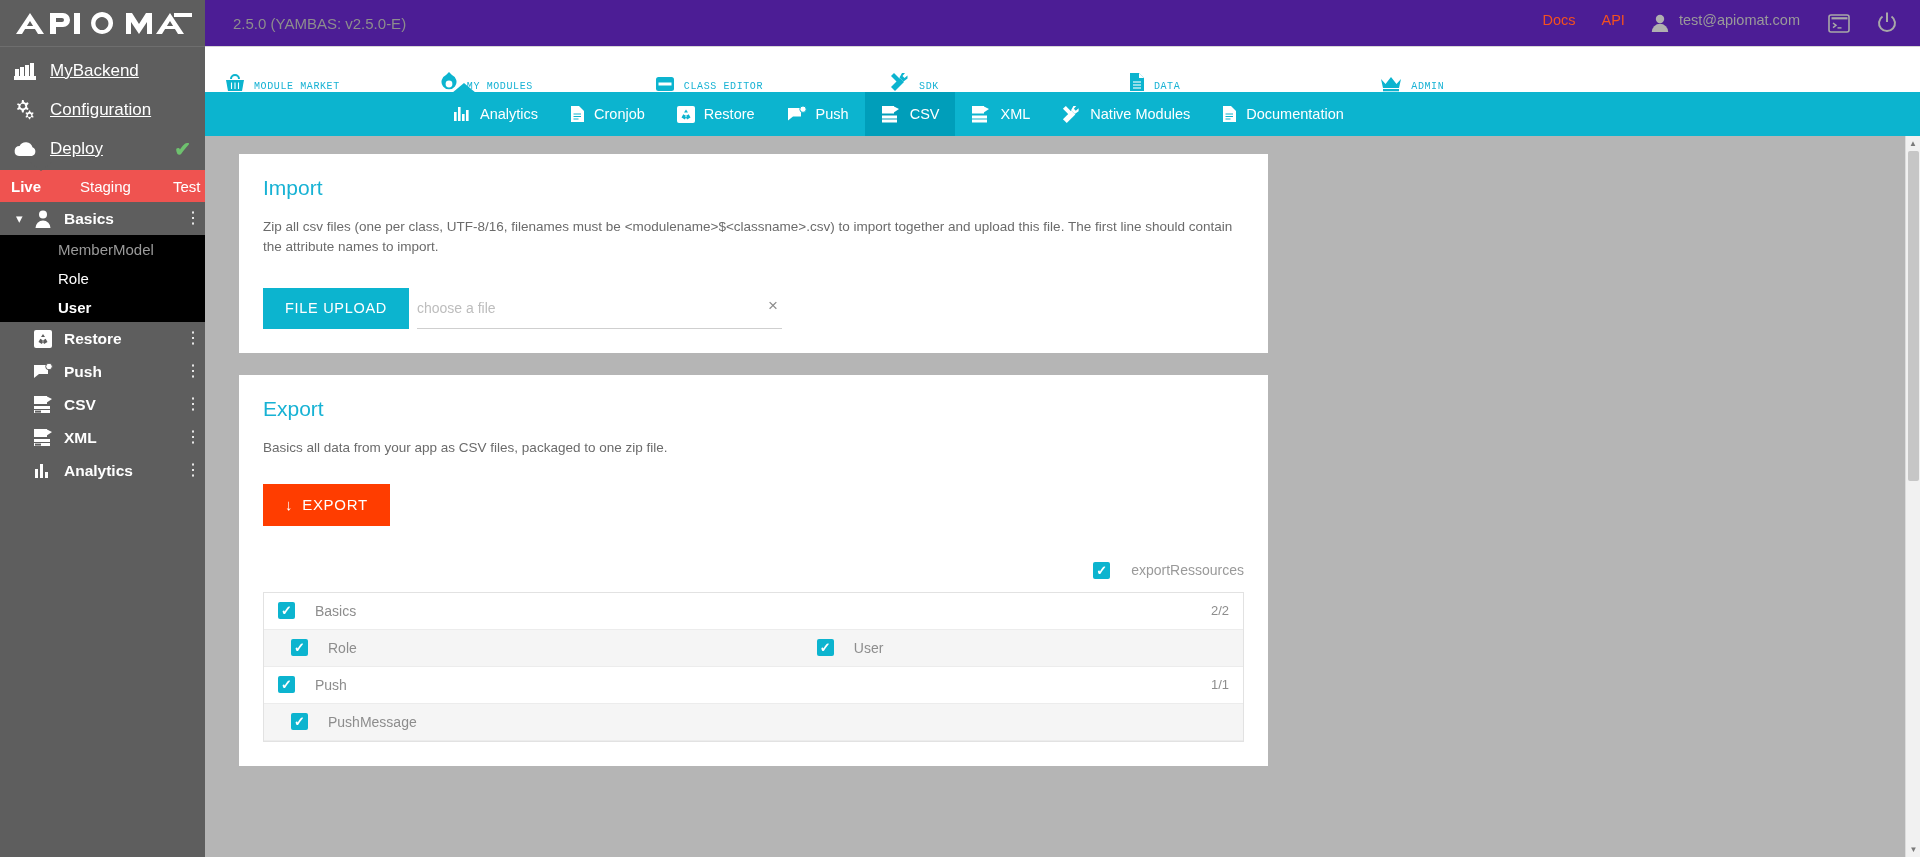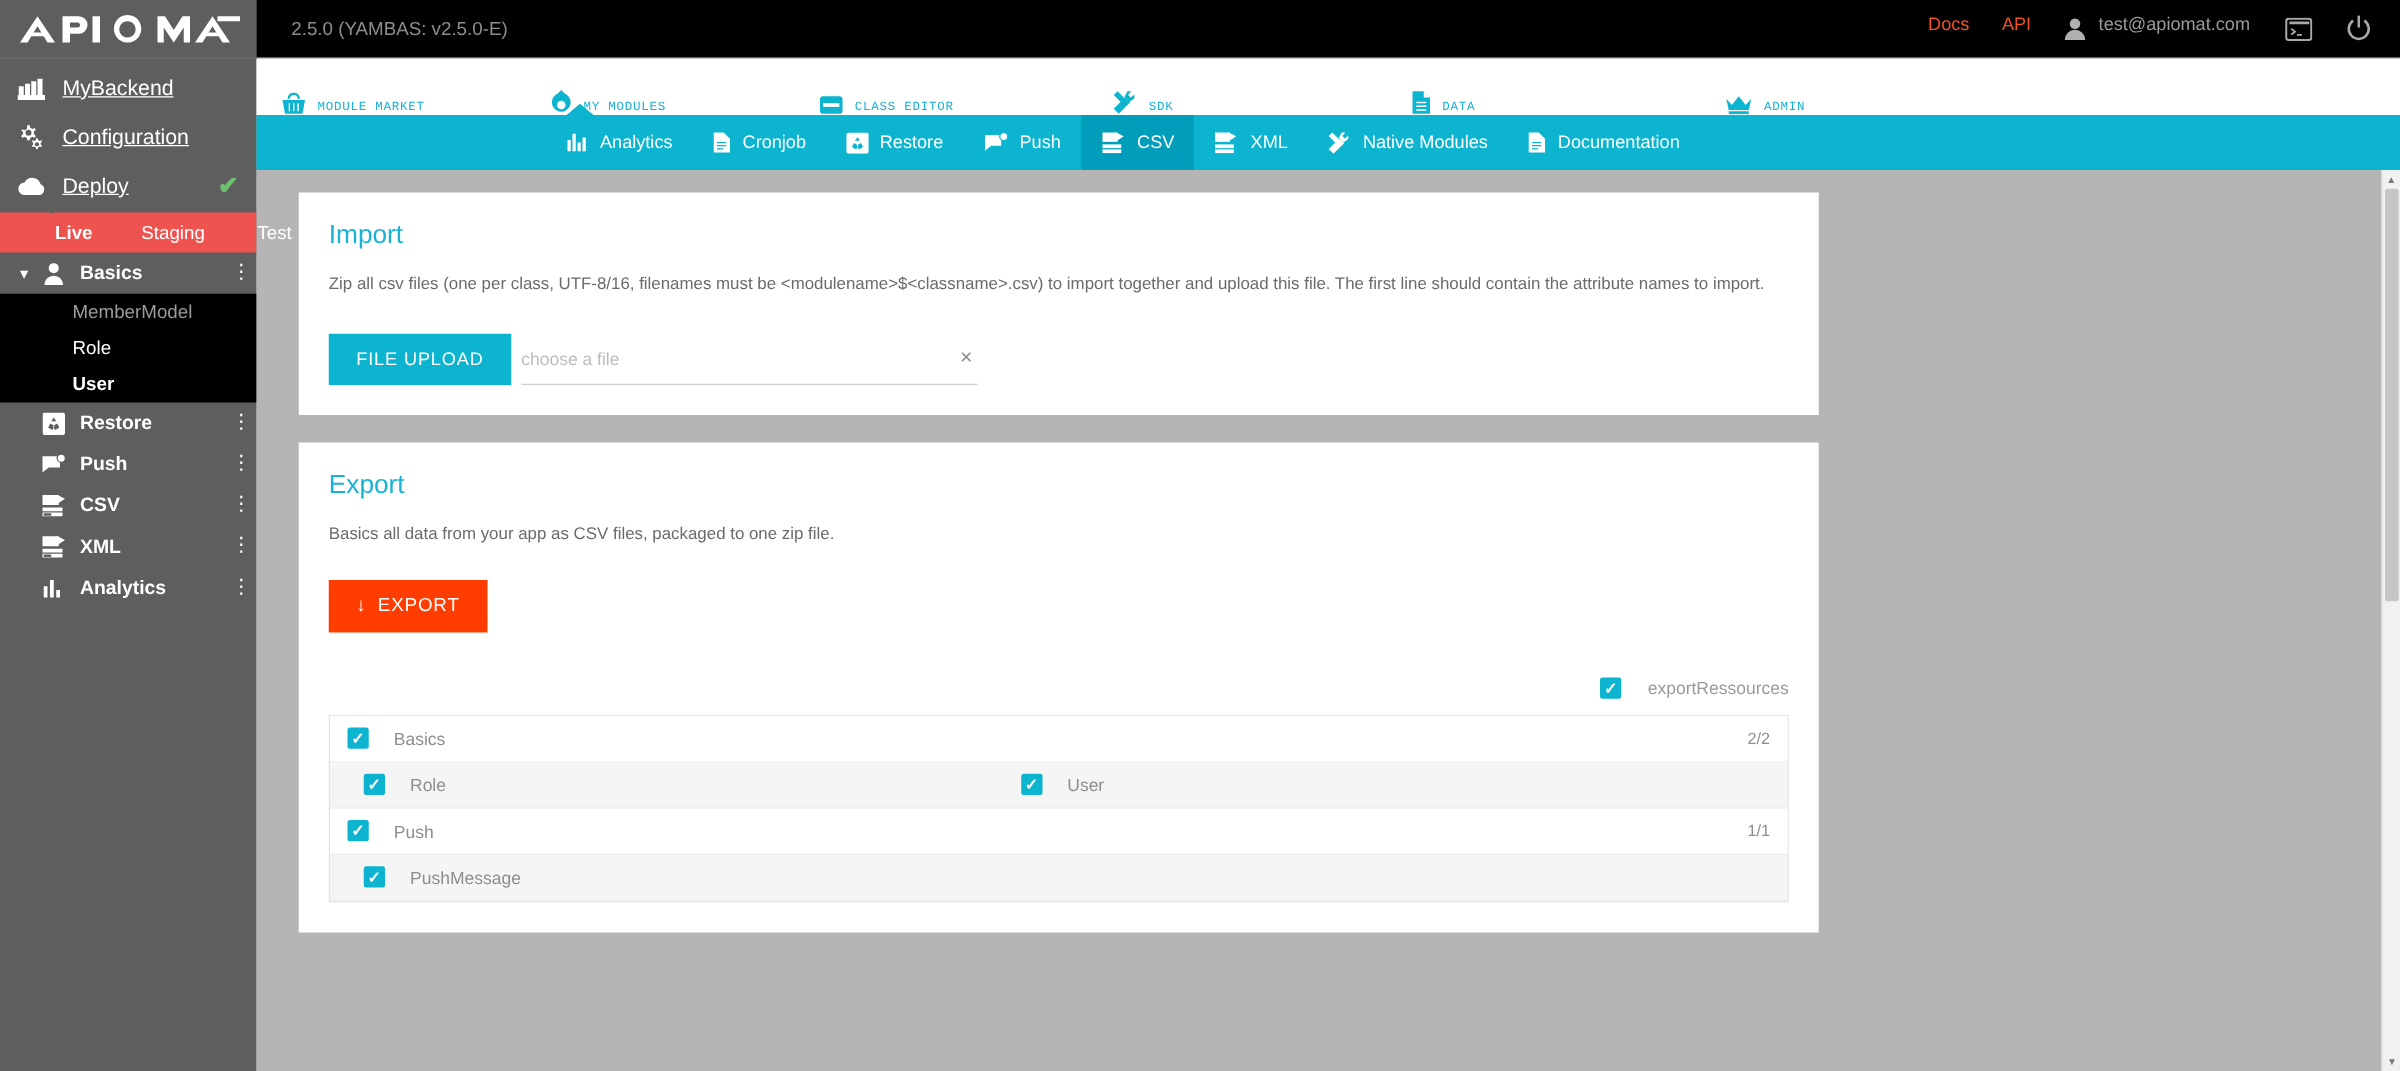--- a/index.html
+++ b/index.html
@@ -41,21 +41,21 @@
   }
   .env-bar .notch {
     position: absolute; top: -8px; left: 30px;
     width: 0; height: 0; border-left: 11px solid transparent;
     border-right: 11px solid transparent; border-top: 9px solid #5e5e5e;
   }
   .env-item {
     color: #ffffff; font-size: 15px; cursor: pointer; padding: 0 6px;
   }
   .env-item.active { font-weight: bold; }
-  .env-live   { margin-left: 38px; }
+  .env-live   { margin-left: 5px; }
   .env-stage  { margin-left: 27px; }
   .env-test   { margin-left: 30px; }
 
   
   .tree { padding-top: 0px; }
   .tree-row {
     display: flex; align-items: center; height: 33px;
     color: #ffffff; font-size: 15.5px; cursor: pointer;
     position: relative; padding-left: 16px;
   }
@@ -79,21 +79,21 @@
     height: 29px; display: flex; align-items: center;
     padding-left: 58px; font-size: 15px; color: #ffffff; cursor: pointer;
   }
   .sub-row.dim { color: #9a9a9a; }
   .sub-row.bold { font-weight: bold; }
 
   
   .right { flex: 1; height: 857px; display: flex; flex-direction: column; position: relative; }
 
   .topbar {
-    height: 47px; background: #000000; display: flex; align-items: center;
+    height: 47px; background: #4c1d95; display: flex; align-items: center;
     border-bottom: 1px solid #d6d6d6; flex: 0 0 47px;
   }
   .version { color: #8d8d8d; font-size: 15px; margin-left: 28px; }
   .topbar-right { margin-left: auto; display: flex; padding-right: 22px; }
   .tb-link { color: #f4511e; font-size: 14.5px; margin-right: 26px; cursor: pointer; }
   .tb-user-ico { margin-right: 10px; display: flex; align-items: center; }
   .tb-email { color: #9a9a9a; font-size: 14.5px; margin-right: 28px; }
   .tb-ico { margin-right: 26px; cursor: pointer; display: flex; align-items: center; }
   .tb-ico.last { margin-right: 0; }
 
@@ -130,21 +130,21 @@
   }
   .st .st-ico { margin-right: 9px; display: flex; align-items: center; }
   .st.active { background: #009eba; }
   .st-first { margin-left: 232px; }
 
   
   .content {
     flex: 1; background: #b5b5b5; overflow: hidden; position: relative;
     padding: 18px 0 0 0;
   }
-  .cardwrap { width: 1216px; margin-left: 34px; }
+  .cardwrap { width: 1029px; margin-left: 34px; }
   .card { background: #ffffff; padding: 22px 24px 24px 24px; }
   .card + .card { margin-top: 22px; }
   .card-title { color: #17b2d4; font-size: 21px; font-weight: normal; margin-bottom: 17px; }
   .card-desc { color: #6b6b6b; font-size: 13.5px; line-height: 1.5; }
 
   .upload-row { display: flex; align-items: flex-end; margin-top: 30px; }
   .btn-upload {
     background: #0cb4cf; color: #ffffff; border: none; height: 41px;
     padding: 0 22px; font-size: 14.5px; letter-spacing: .7px; cursor: pointer;
     font-family: "Liberation Sans", sans-serif;

